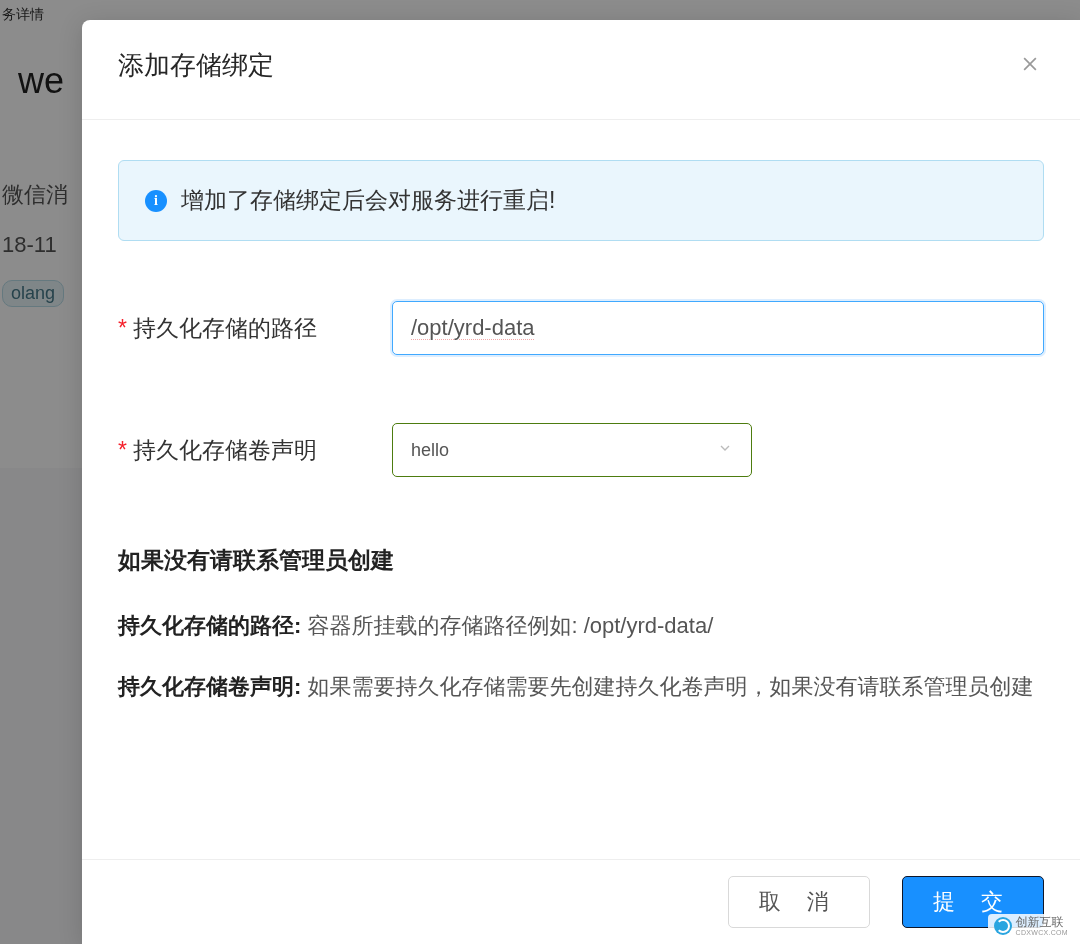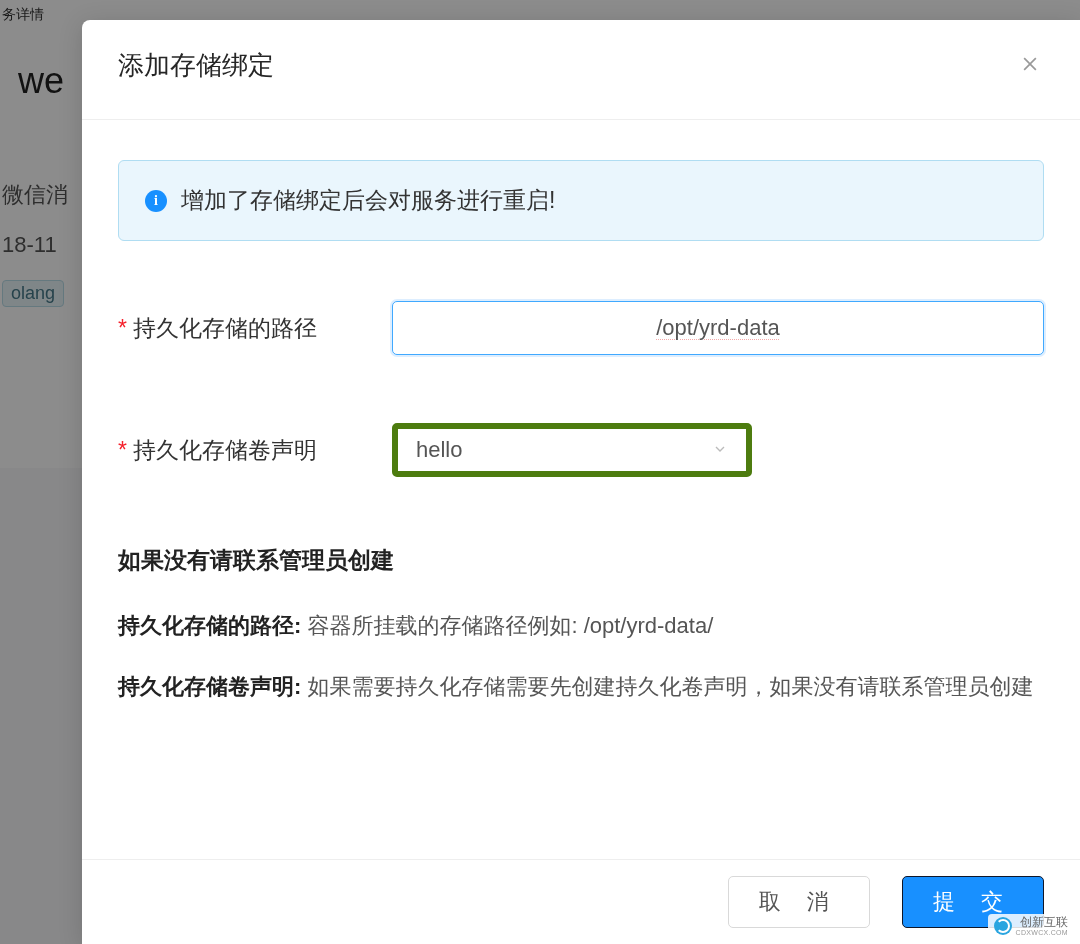--- a/index.html
+++ b/index.html
@@ -38,21 +38,21 @@
       color: #555;
       padding: 12px 2px;
     }
     .bg-tag {
       display: inline-block;
       background: #e8f4f8;
       border: 1px solid #b8dce8;
       color: #467a8a;
       font-size: 18px;
       padding: 2px 8px;
-      border-radius: 4px;
+      border-radius: 10px;
       margin: 10px 2px;
     }
     .bg-lower {
       position: absolute;
       top: 468px;
       left: 0; right: 0; bottom: 0;
       background: #f7f8fa;
     }
     .overlay {
       position: absolute;
@@ -148,33 +148,32 @@
       border: 1.5px solid #40a9ff;
       border-radius: 5px;
       padding: 0 18px;
       font-size: 22px;
       color: #555;
       outline: none;
       box-shadow: 0 0 0 2px rgba(24,144,255,0.15);
       text-decoration: underline dotted #f5a9a9;
       text-decoration-thickness: 1px;
       text-underline-offset: 4px;
-      text-align: center;
     }
     .select-wrap {
       position: relative;
       width: 360px;
     }
     .select-input {
       width: 100%;
       height: 54px;
-      border: 6px solid #4d7c0f;
+      border: 1px solid #4d7c0f;
       border-radius: 5px;
       padding: 0 18px;
-      font-size: 22px;
+      font-size: 18px;
       color: #555;
       display: flex;
       align-items: center;
       justify-content: space-between;
       cursor: pointer;
       background: #fff;
     }
     .chevron { color: #bbb; }
     .chevron svg { width: 16px; height: 16px; }
     .help-section {
@@ -228,21 +227,20 @@
       bottom: 6px;
       right: 6px;
       background: rgba(255,255,255,0.85);
       border-radius: 4px;
       padding: 2px 6px;
       display: flex;
       align-items: center;
       gap: 4px;
       font-size: 12px;
       color: #666;
-      text-align: right;
     }
     .watermark-logo {
       width: 18px; height: 18px;
       border-radius: 50%;
       background: #2aa5e0;
       position: relative;
     }
     .watermark-logo::after {
       content: '';
       position: absolute;

